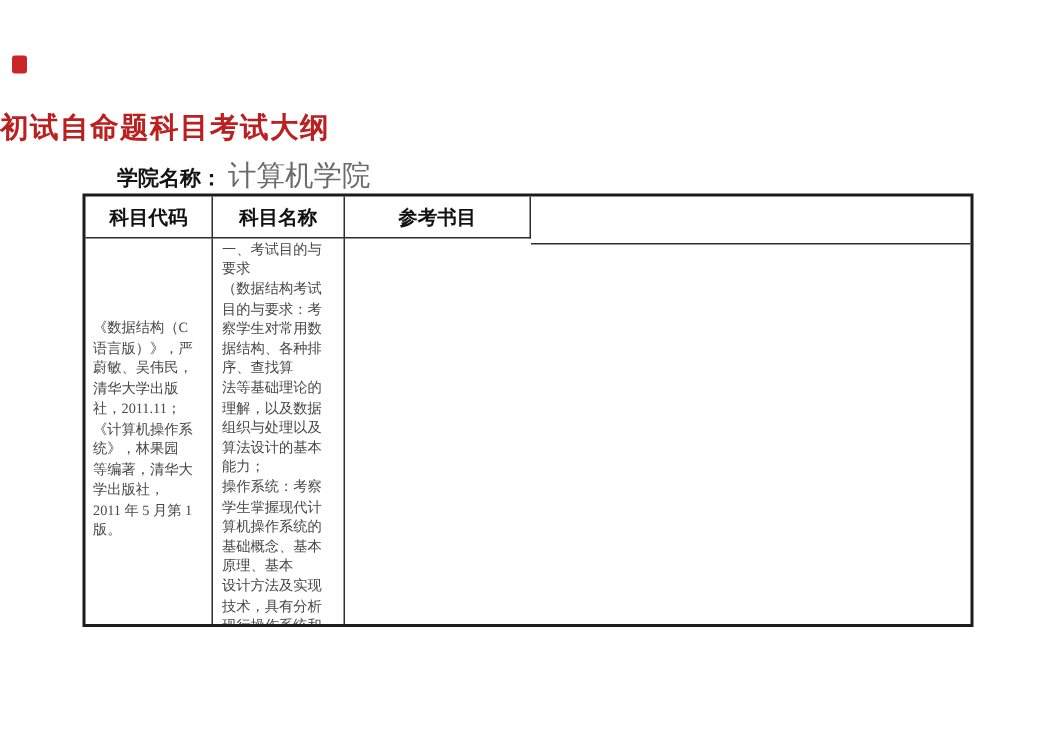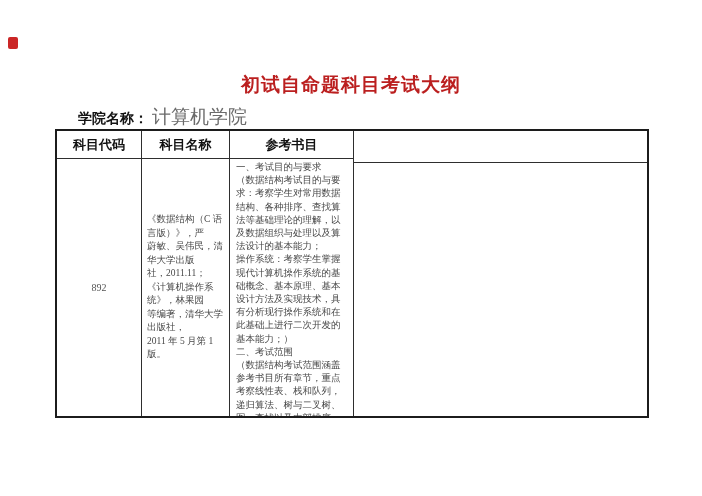--- a/index.html
+++ b/index.html
@@ -6,21 +6,21 @@
   body{
     width:702px;height:496px;background:#ffffff;position:relative;
     font-family:"Liberation Serif", serif;color:#454545;overflow:hidden;
   }
   .red-marker{
     position:absolute;left:8px;top:37px;width:10px;height:12px;
     background:#cb2626;border-radius:2px;
   }
   .title{
     position:absolute;left:0;top:72px;width:702px;margin:0;
-    text-align:center;font-size:19px;font-weight:bold;color:#bb1f1f;
+    text-align:left;font-size:19px;font-weight:bold;color:#bb1f1f;
     font-family:"Liberation Serif", serif;letter-spacing:1px;
   }
   .school-line{
     position:absolute;left:68px;top:104px;font-size:14px;white-space:nowrap;
   }
   .school-label{font-weight:bold;color:#141414;margin-left:10px;}
   .school-value{color:#6b6b6b;font-size:19px;margin-left:4px;}
   .subject-table{
     position:absolute;left:55px;top:129px;width:594px;height:289px;
     box-sizing:border-box;border:2px solid #1c1c1c;
@@ -67,21 +67,20 @@
 <div class="school-line">
   <span class="school-label">学院名称：</span><span class="school-value">计算机学院</span>
 </div>
 
 <div class="subject-table">
   <div class="cell th">科目代码</div>
   <div class="cell th">科目名称</div>
   <div class="cell th">参考书目</div>
   <div class="cell th">考试大纲</div>
 
-  <div class="cell body body-cell cell-code">892</div>
   <div class="cell body body-cell cell-books">《数据结构（C 语言版）》，严
 蔚敏、吴伟民，清华大学出版
 社，2011.11；
 《计算机操作系统》，林果园
 等编著，清华大学出版社，
 2011 年 5 月第 1 版。</div>
   <div class="cell body body-cell cell-outline">一、考试目的与要求
 （数据结构考试目的与要求：考察学生对常用数据结构、各种排序、查找算
 法等基础理论的理解，以及数据组织与处理以及算法设计的基本能力；
 操作系统：考察学生掌握现代计算机操作系统的基础概念、基本原理、基本

